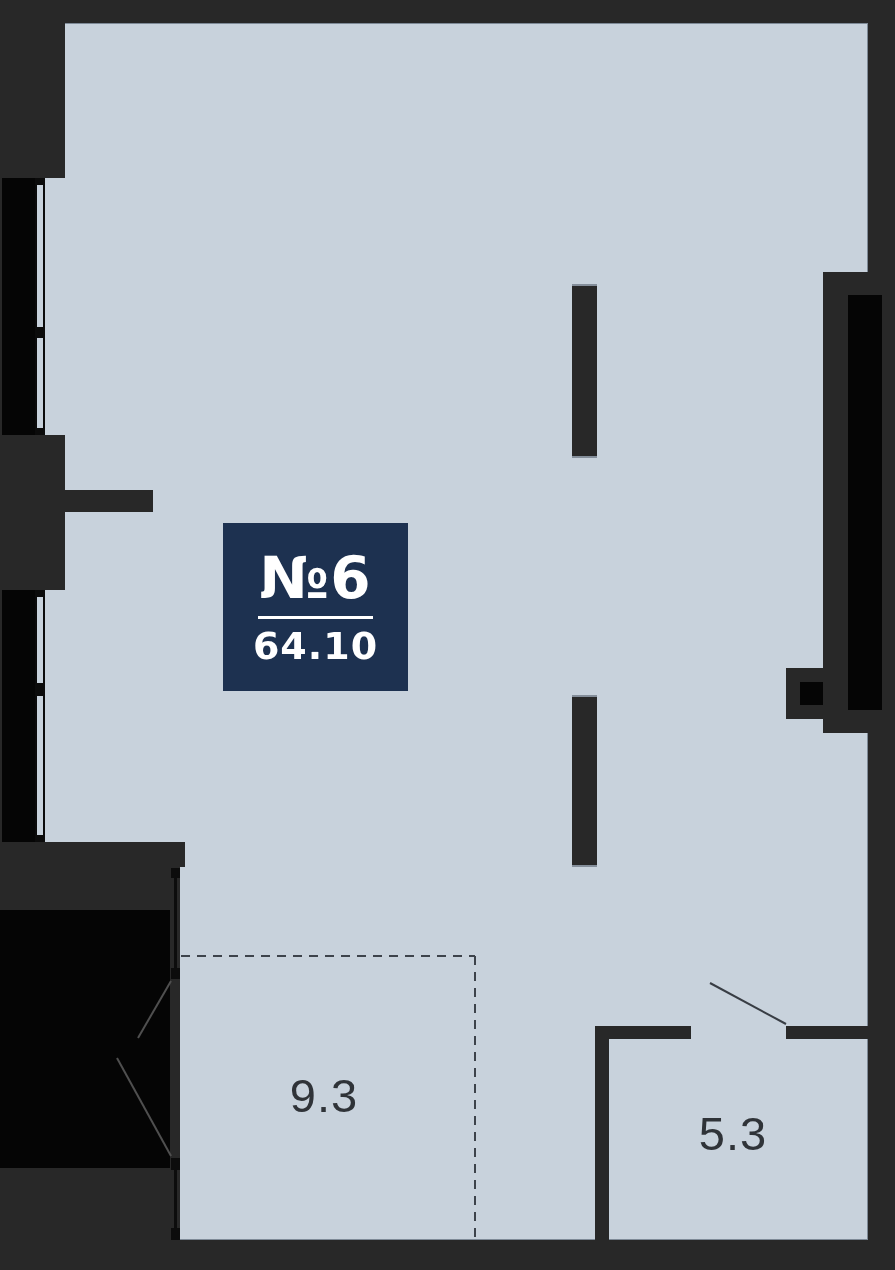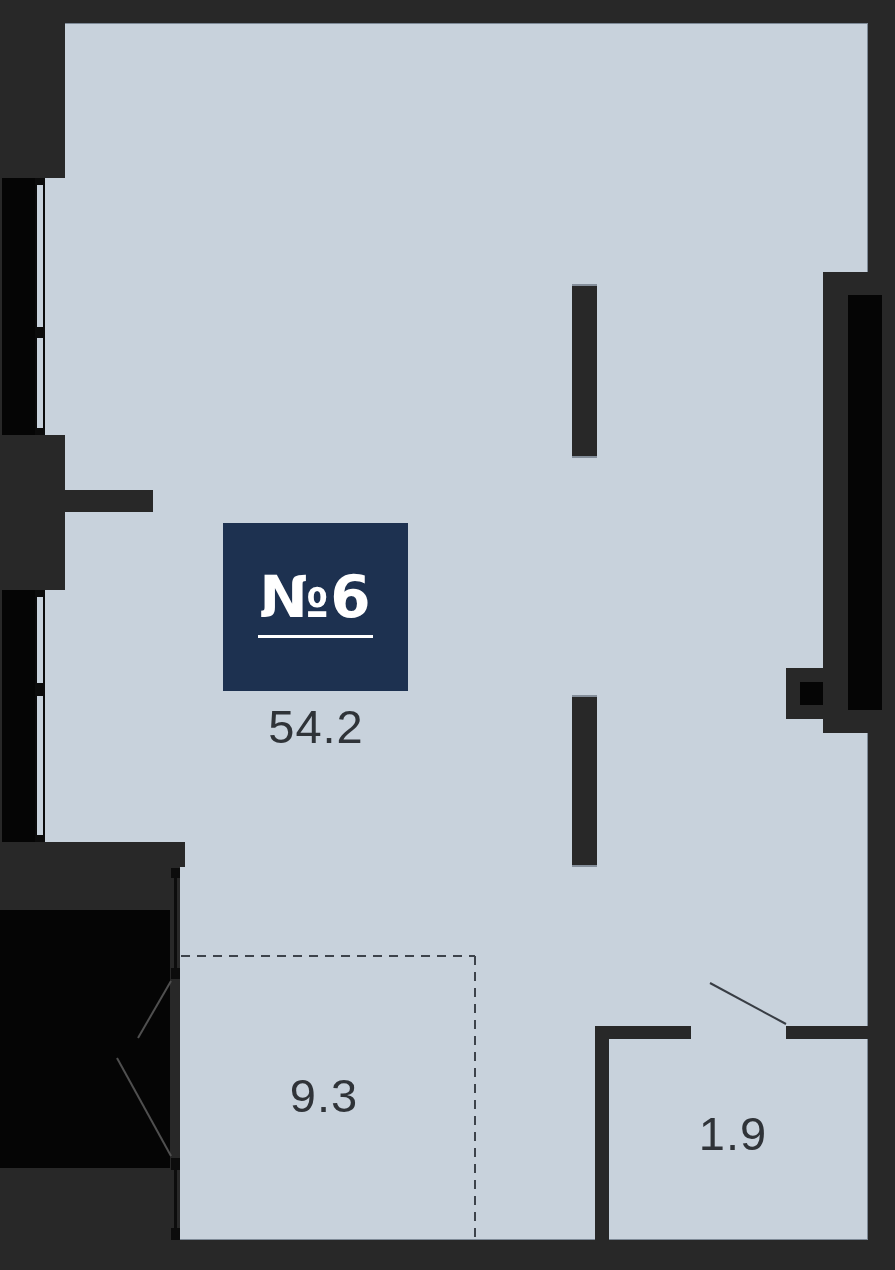--- a/index.html
+++ b/index.html
@@ -118,19 +118,19 @@
     <line x1="181" y1="956" x2="475" y2="956" stroke="#3d434b" stroke-width="2" stroke-dasharray="9 7"></line>
     <line x1="475" y1="956" x2="475" y2="1240" stroke="#3d434b" stroke-width="2" stroke-dasharray="9 7"></line>
     <line x1="786" y1="1024" x2="710" y2="983" stroke="#383d44" stroke-width="2"></line>
     <line x1="171" y1="981" x2="138" y2="1038" stroke="#4f4f4f" stroke-width="2"></line>
     <line x1="117" y1="1058" x2="171" y2="1156" stroke="#4f4f4f" stroke-width="2"></line>
   </svg>
 
   <div class="abs" id="unit-badge" style="background: rgb(29, 49, 80); color: rgb(255, 255, 255);">
     <div id="badge-number">№6</div>
     <div id="badge-divider"></div>
+    <div id="badge-area">64.10</div>
   </div>
 
-  <div class="abs area-label" id="label-main" style="color: rgb(47, 51, 56);">54.2</div>
   <div class="abs area-label" id="label-zone" style="color: rgb(47, 51, 56);">9.3</div>
-  <div class="abs area-label" id="label-bath" style="color: rgb(47, 51, 56);">1.9</div>
+  <div class="abs area-label" id="label-bath" style="color: rgb(47, 51, 56);">5.3</div>
 
 </div>
 
 </body></html>

